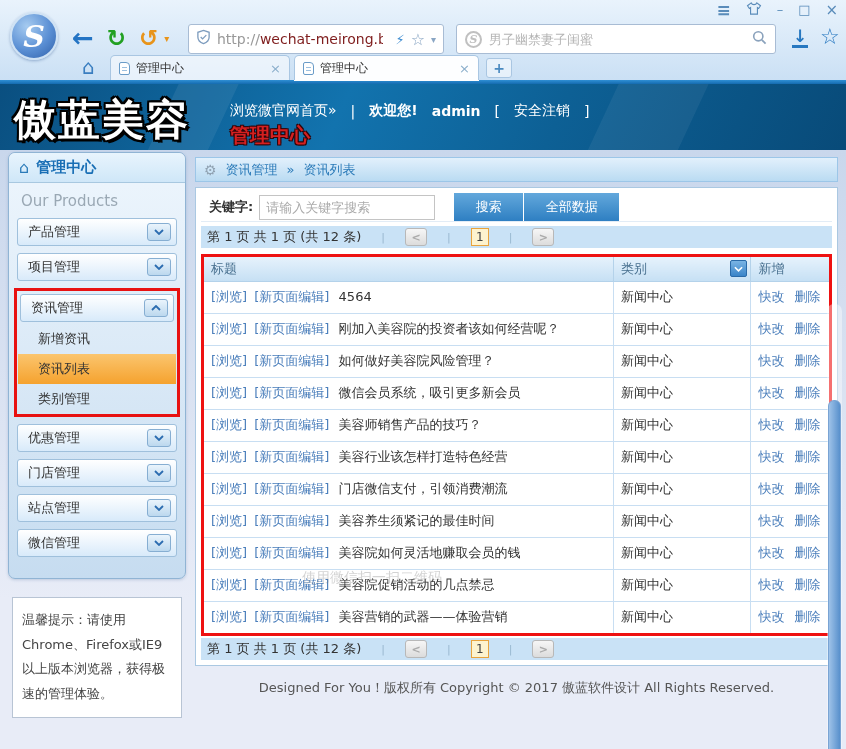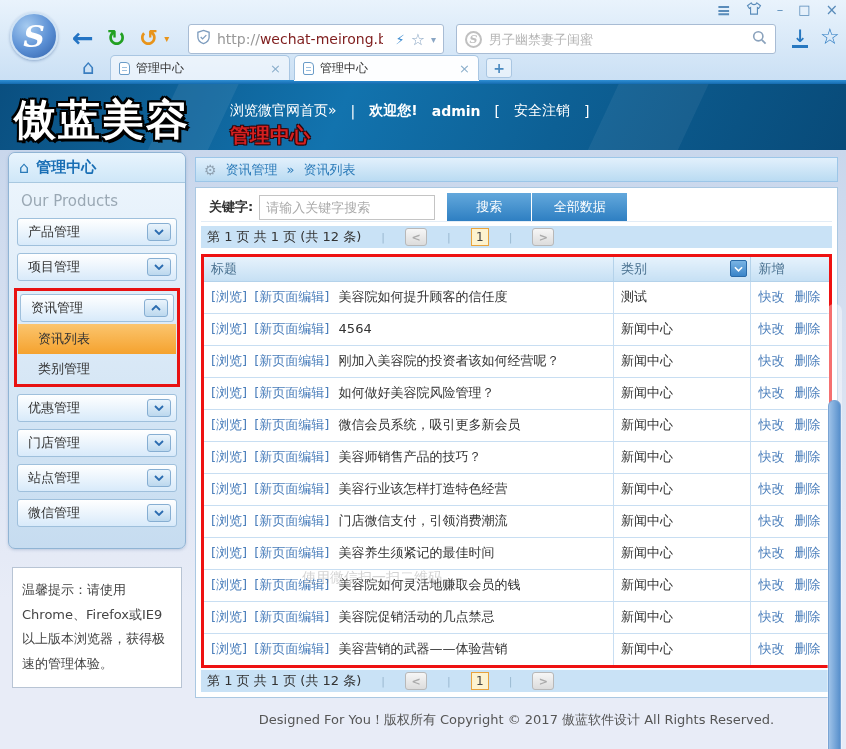--- a/index.html
+++ b/index.html
@@ -124,21 +124,21 @@
 
   .content-panel { margin-top:5px; background:#fff; border:1px solid #aac8e2; padding:5px; }
   .search-row { height:29px; display:flex; align-items:center; border-bottom:1px solid #e2ecf6; }
   .kw-label { font-size:13px; font-weight:bold; color:#333; padding:0 6px 0 8px; }
   .kw-input { width:176px; height:25px; border:1px solid #c4c4c4; font-size:13px; color:#444;
     padding:0 6px; outline:none; font-family:inherit; }
   .kw-input::placeholder { color:#aaa; }
   .btn-blue { height:28px; display:flex; align-items:center; justify-content:center;
     background:linear-gradient(#63a8dc,#2e7fc2); color:#fff; font-size:13px; cursor:pointer;
     border-right:1px solid #fff; }
-  .btn-search { width:85px; margin-left:12px; }
+  .btn-search { width:70px; margin-left:19px; }
   .btn-alldata { width:96px; }
 
   .page-bar { margin-top:4px; height:22px; background:#c9e2f6; display:flex; align-items:center;
     padding:0 6px; font-size:13px; color:#333; gap:20px; }
   .pb-sep { color:#9ab8d0; font-size:11px; }
   .pb-btn { width:22px; height:18px; border:1px solid #b8b8b8; border-radius:3px;
     background:linear-gradient(#f6f6f6,#dcdcdc); color:#aaa; font-size:11px; font-weight:bold;
     display:flex; align-items:center; justify-content:center; cursor:pointer; }
   .pb-cur { width:18px; height:18px; border:1px solid #e8a33d; background:#fdf3cf; color:#444;
     font-size:12px; display:flex; align-items:center; justify-content:center; }
@@ -297,20 +297,21 @@
         <div class="red-box">
           <div class="menu-btn">
             <span class="lbl">资讯管理</span>
             <span class="chev-btn chev-up">
               <svg width="10" height="6" viewBox="0 0 10 6">
                   <path d="M1 1l4 4 4-4" fill="none" stroke="#2b6cb0" stroke-width="1.8"></path>
                 </svg>
             </span>
           </div>
           <div class="submenu">
+            <div class="submenu-item">新增资讯</div>
             <div class="submenu-item active">资讯列表</div>
             <div class="submenu-item">类别管理</div>
           </div>
         </div>
 
         <div class="menu-btn">
           <span class="lbl">优惠管理</span>
           <span class="chev-btn">
             <svg width="10" height="6" viewBox="0 0 10 6">
                 <path d="M1 1l4 4 4-4" fill="none" stroke="#2b6cb0" stroke-width="1.8"></path>
@@ -390,33 +391,20 @@
                       <svg width="9" height="6" viewBox="0 0 10 6">
                           <path d="M1 1l4 4 4-4" fill="none" stroke="#fff" stroke-width="1.8"></path>
                         </svg>
                     </span>
                   </span>
                 </th>
                 <th>新增</th>
               </tr>
             </thead>
             <tbody>
-  <tr class="data-row">
-    <td class="title-links">
-      <a class="lnk">[浏览]</a>
-      <a class="lnk">[新页面编辑]</a>
-      <span class="title-text">美容院如何提升顾客的信任度</span>
-    </td>
-    <td>测试</td>
-    <td class="act-cell">
-      <a class="lnk">快改</a>
-      <a class="lnk">删除</a>
-      
-    </td>
-  </tr>
 
   <tr class="data-row">
     <td class="title-links">
       <a class="lnk">[浏览]</a>
       <a class="lnk">[新页面编辑]</a>
       <span class="title-text">4564</span>
     </td>
     <td>新闻中心</td>
     <td class="act-cell">
       <a class="lnk">快改</a>

